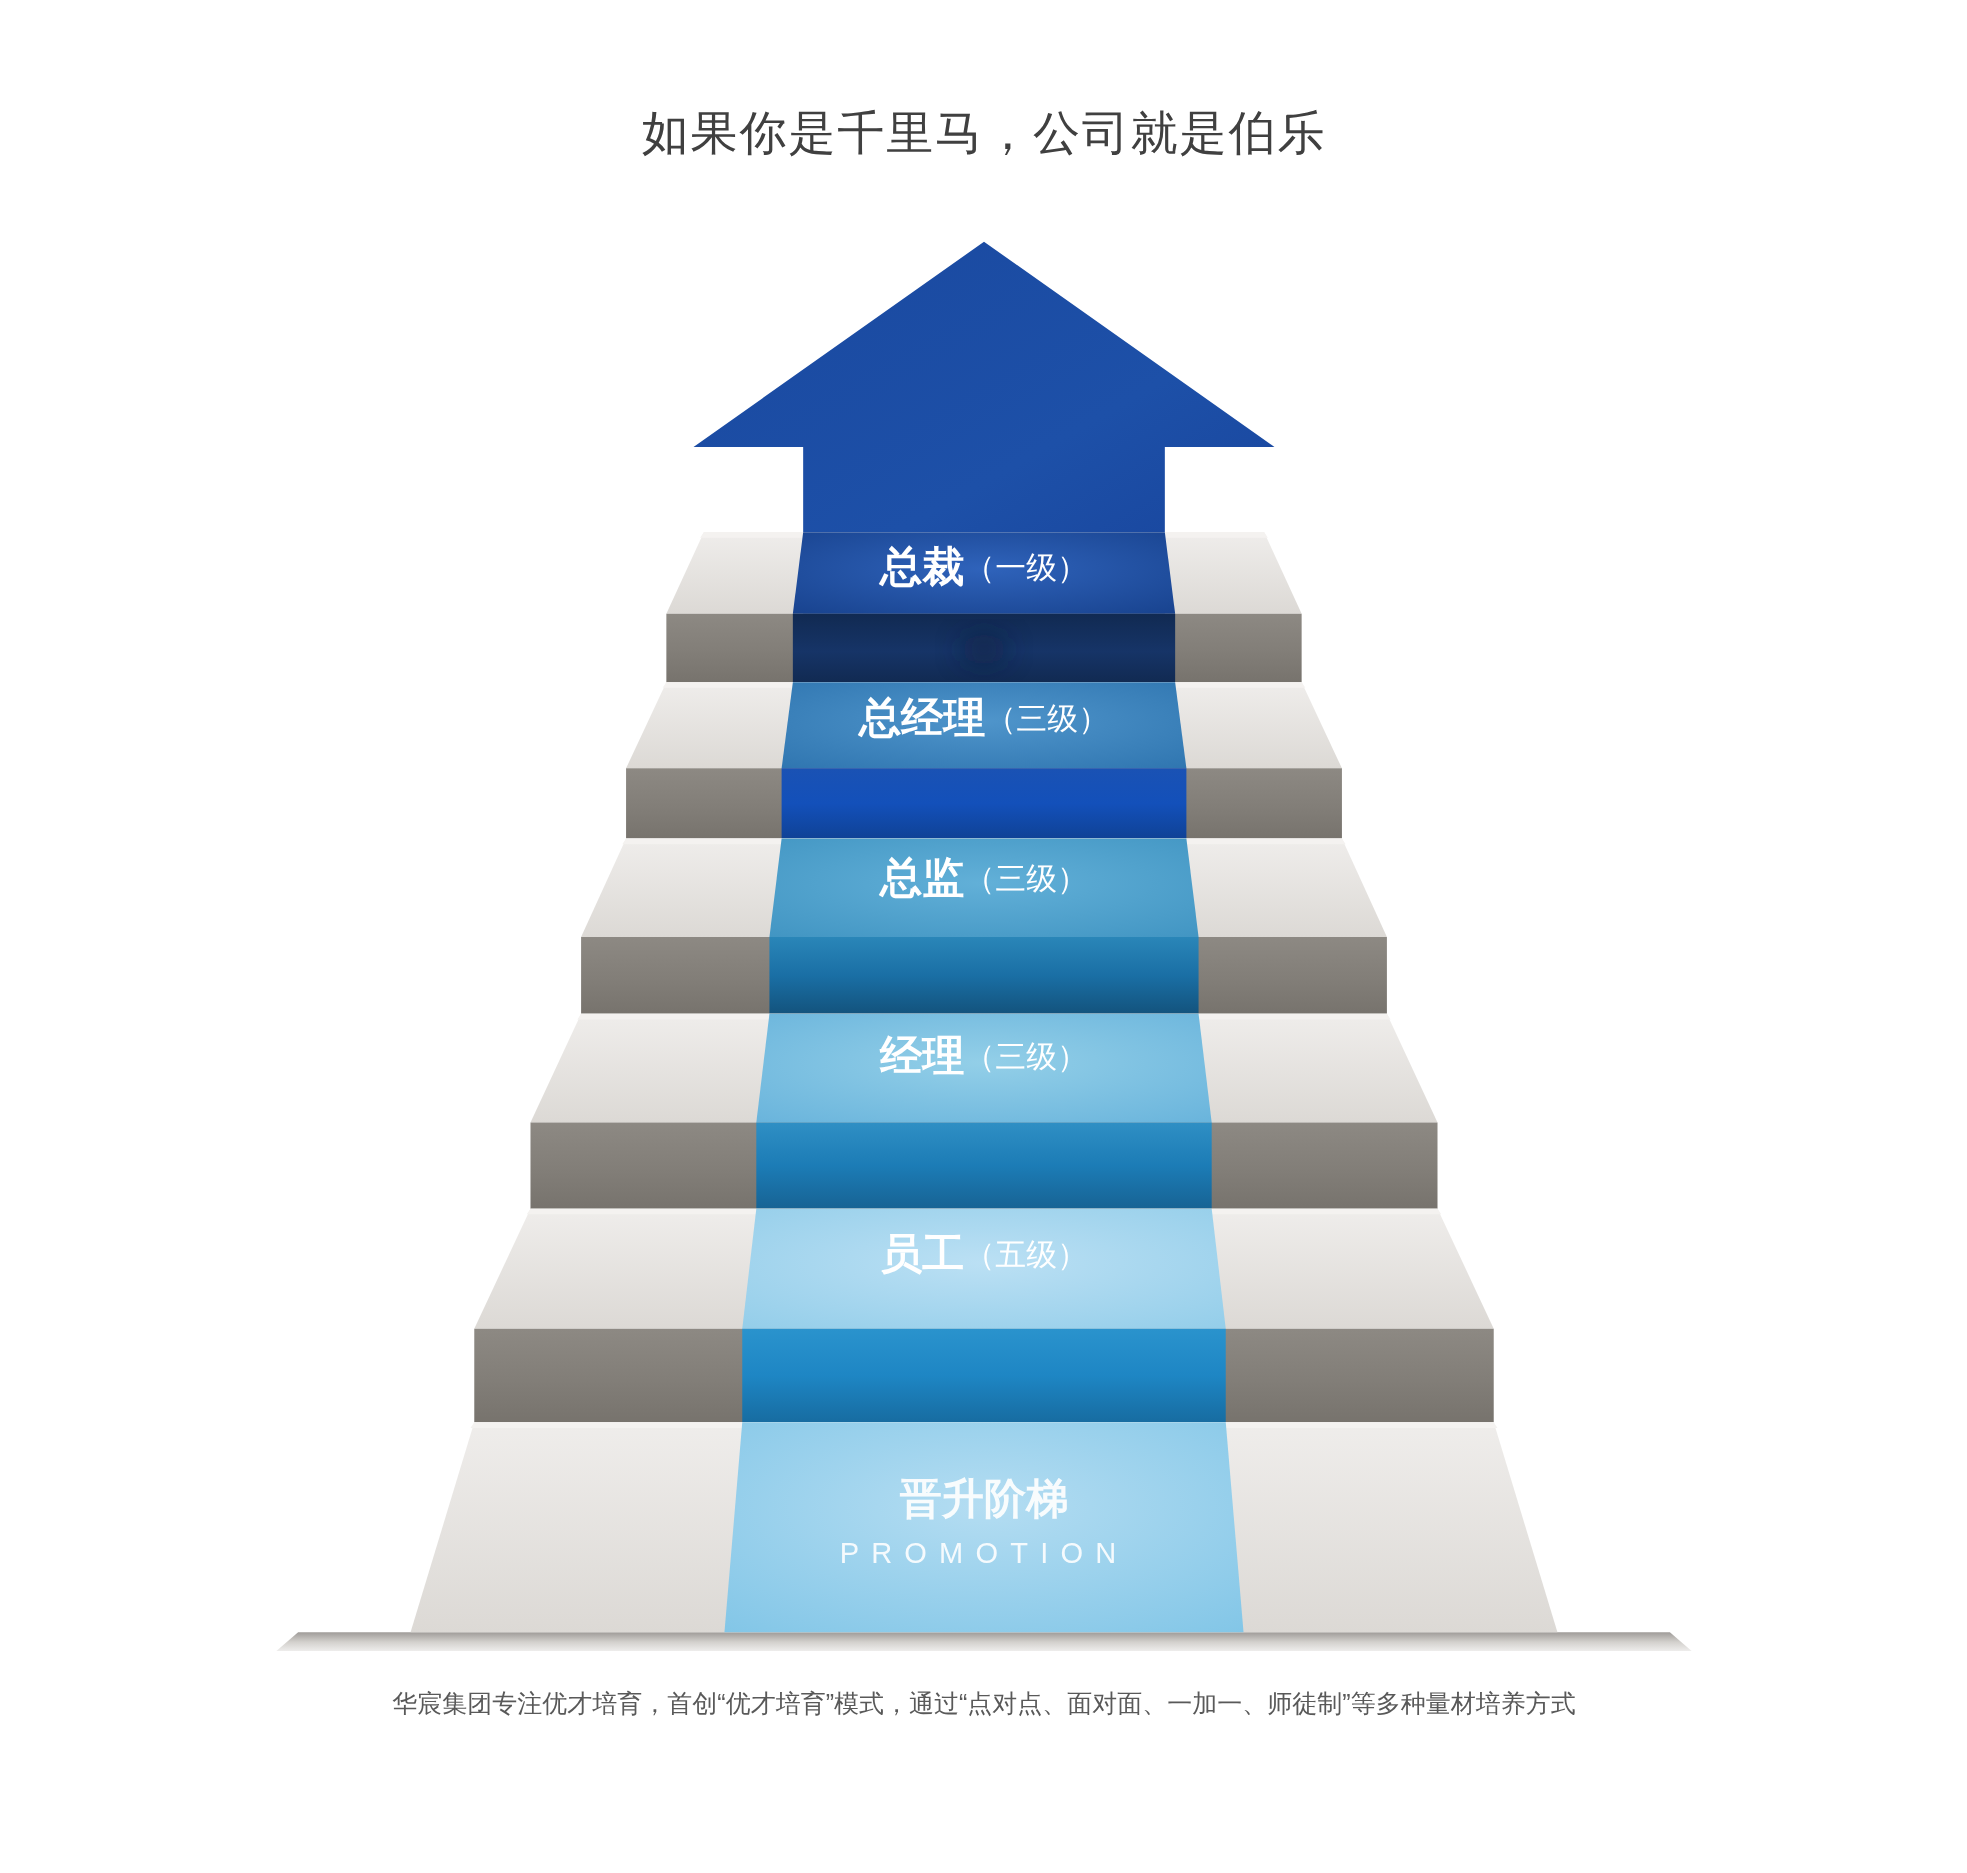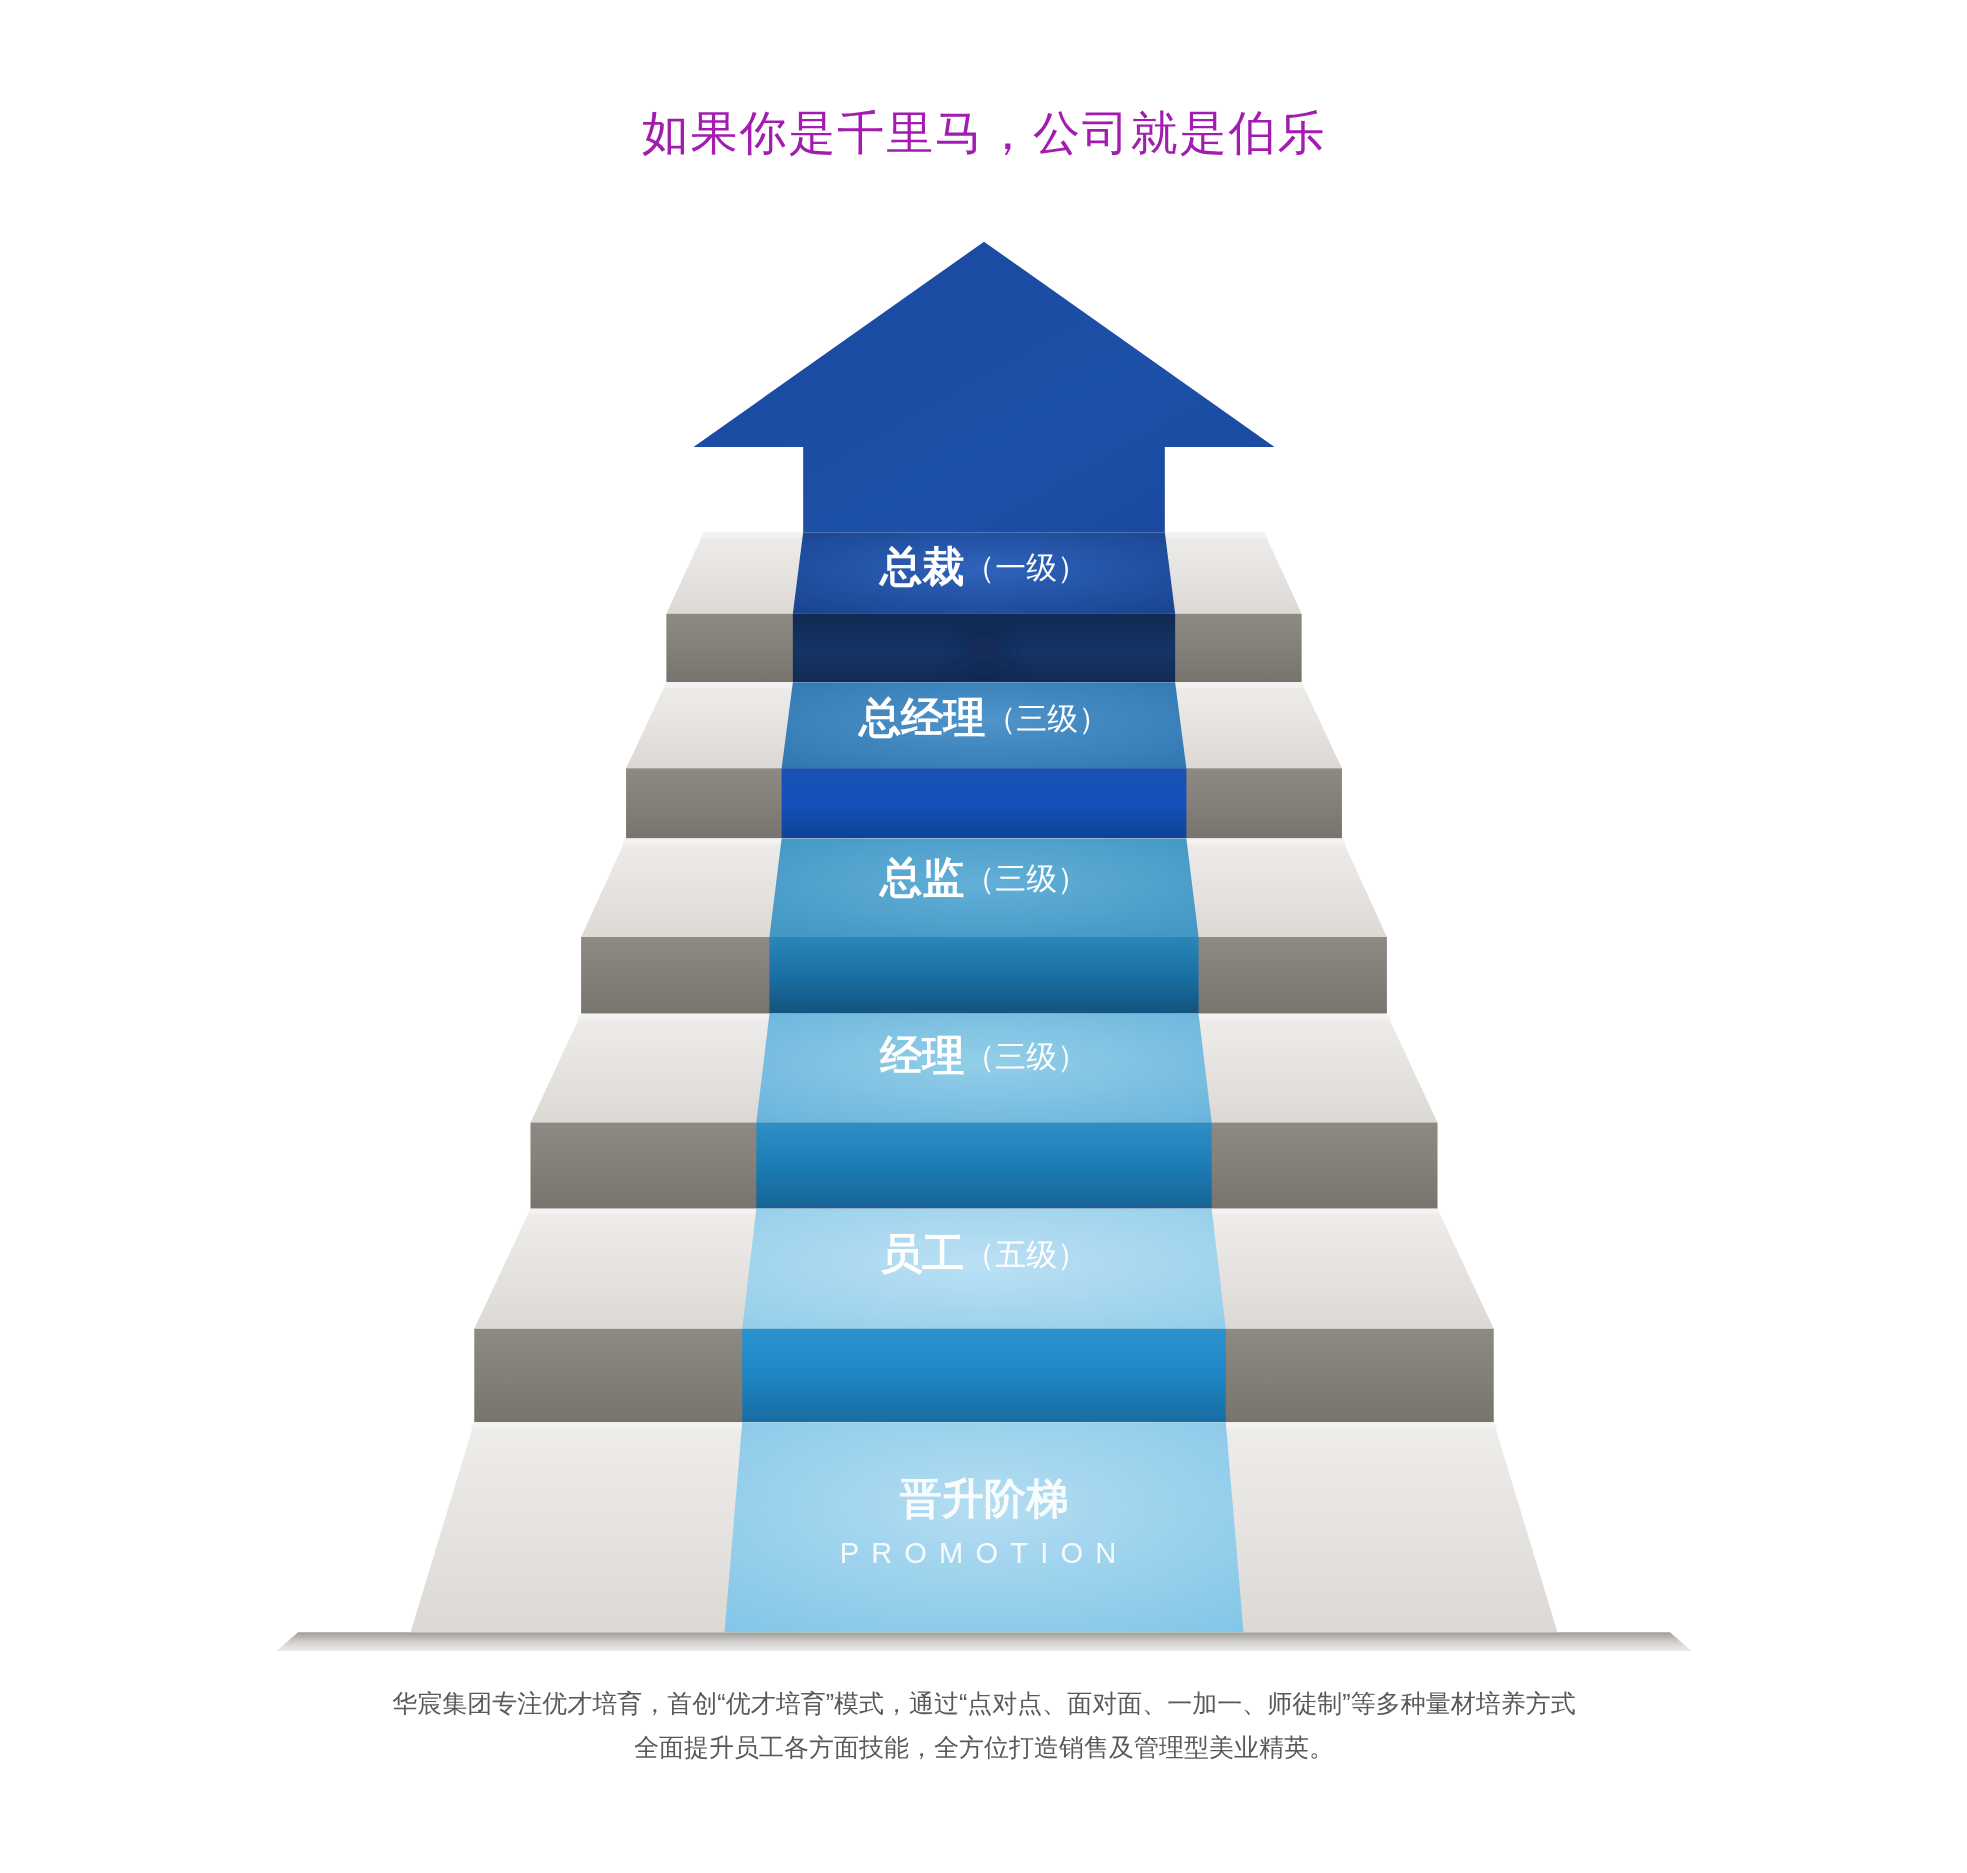--- a/index.html
+++ b/index.html
@@ -19,21 +19,21 @@
     width: 1968px;
     height: 1874px;
     background: #ffffff;
   }
   .headline {
     position: absolute;
     left: 0;
     top: 105px;
     width: 1968px;
     text-align: center;
-    color: #a21caf;
+    color: #404040;
     font-size: 47px;
     font-weight: 400;
     letter-spacing: 1.9px;
     line-height: 1.2;
     white-space: nowrap;
   }
   #diagram {
     position: absolute;
     left: 0;
     top: 0;
@@ -234,17 +234,16 @@
       <path d="M 506 1518 L 1594 1518 L 1598 1524 L 502 1524 Z" fill="#f4f2f0"></path>
       <path d="M 792 1518 L 1308 1518 L 1327 1742 L 773 1742 Z" fill="url(#btBase)"></path>
       <text class="step-label" x="1050" y="1603" font-size="45" font-weight="bold" opacity="0.92">晋升阶梯</text>
       <text class="step-label" x="1050" y="1660" font-size="31" letter-spacing="13" opacity="0.9">PROMOTION</text>
     </g>
 
   </svg>
 
   <div class="footer">
     <div>华宸集团专注优才培育，首创“优才培育”模式，通过“点对点、面对面、一加一、师徒制”等多种量材培养方式</div>
-    <div>全面提升员工各方面技能，全方位打造销售及管理型美业精英。</div>
   </div>
 
 </div>
 
 
 </body></html>

